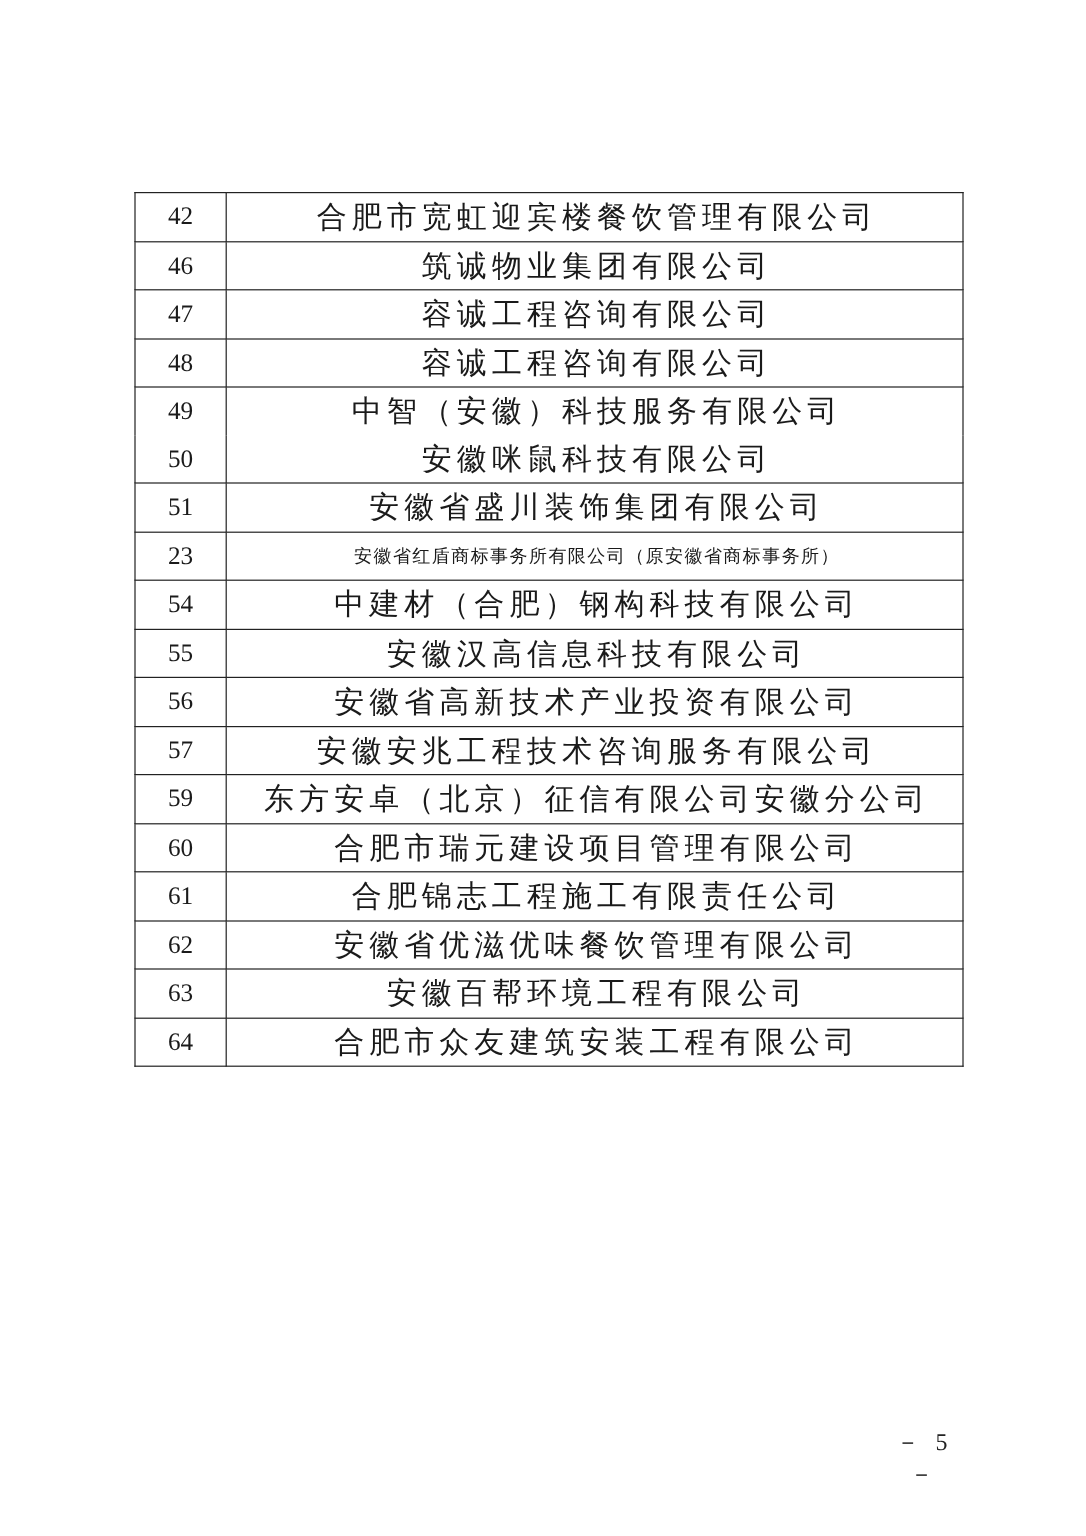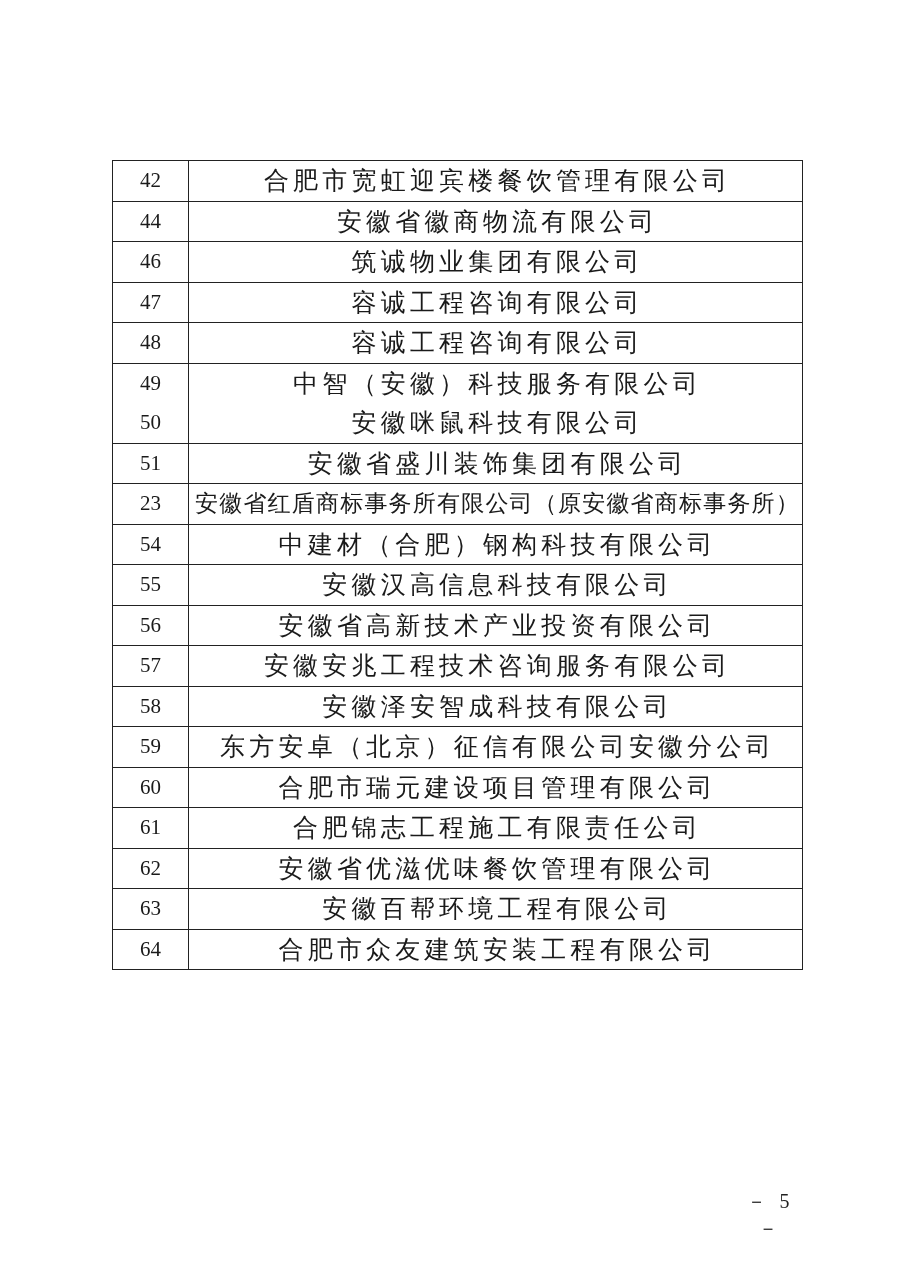--- a/index.html
+++ b/index.html
@@ -22,21 +22,21 @@
     white-space: nowrap; overflow: hidden;
   }
   table.list td.num {
     font-family: "Liberation Serif", "DejaVu Serif", serif;
     font-size: 21px; letter-spacing: 0px;
   }
   table.list td.name {
     font-family: "DejaVu Sans", "Liberation Sans", sans-serif;
     font-size: 25px; letter-spacing: 4.2px; padding-left: 4px;
   }
-  table.list td.name.long { letter-spacing: 1.2px; font-size: 23px; padding-left: 4px; }
+  table.list td.name.long { letter-spacing: 1.2px; font-size: 15px; padding-left: 4px; }
   table.list tr.no-bottom td { border-bottom: none; }
   table.list tr.no-top td { border-top: none; }
   .page-number {
     position: absolute; left: 735px; top: 1188px; width: 70px; text-align: center;
     font-family: "Liberation Serif", "DejaVu Serif", serif; font-size: 20px; color: #222;
     letter-spacing: 4px;
   }
 </style>
 </head>
 <body>
@@ -44,24 +44,20 @@
 <div class="page">
   <table class="list">
     <colgroup>
         <col class="c-num">
         <col class="c-name">
       </colgroup>
     <tbody>
       <tr>
         <td class="num">42</td>
         <td class="name">合肥市宽虹迎宾楼餐饮管理有限公司</td>
-      </tr>
-      <tr>
-        <td class="num">44</td>
-        <td class="name">安徽省徽商物流有限公司</td>
       </tr>
       <tr>
         <td class="num">46</td>
         <td class="name">筑诚物业集团有限公司</td>
       </tr>
       <tr>
         <td class="num">47</td>
         <td class="name">容诚工程咨询有限公司</td>
       </tr>
       <tr>
@@ -94,24 +90,20 @@
       </tr>
       <tr>
         <td class="num">56</td>
         <td class="name">安徽省高新技术产业投资有限公司</td>
       </tr>
       <tr>
         <td class="num">57</td>
         <td class="name">安徽安兆工程技术咨询服务有限公司</td>
       </tr>
       <tr>
-        <td class="num">58</td>
-        <td class="name">安徽泽安智成科技有限公司</td>
-      </tr>
-      <tr>
         <td class="num">59</td>
         <td class="name">东方安卓（北京）征信有限公司安徽分公司</td>
       </tr>
       <tr>
         <td class="num">60</td>
         <td class="name">合肥市瑞元建设项目管理有限公司</td>
       </tr>
       <tr>
         <td class="num">61</td>
         <td class="name">合肥锦志工程施工有限责任公司</td>

